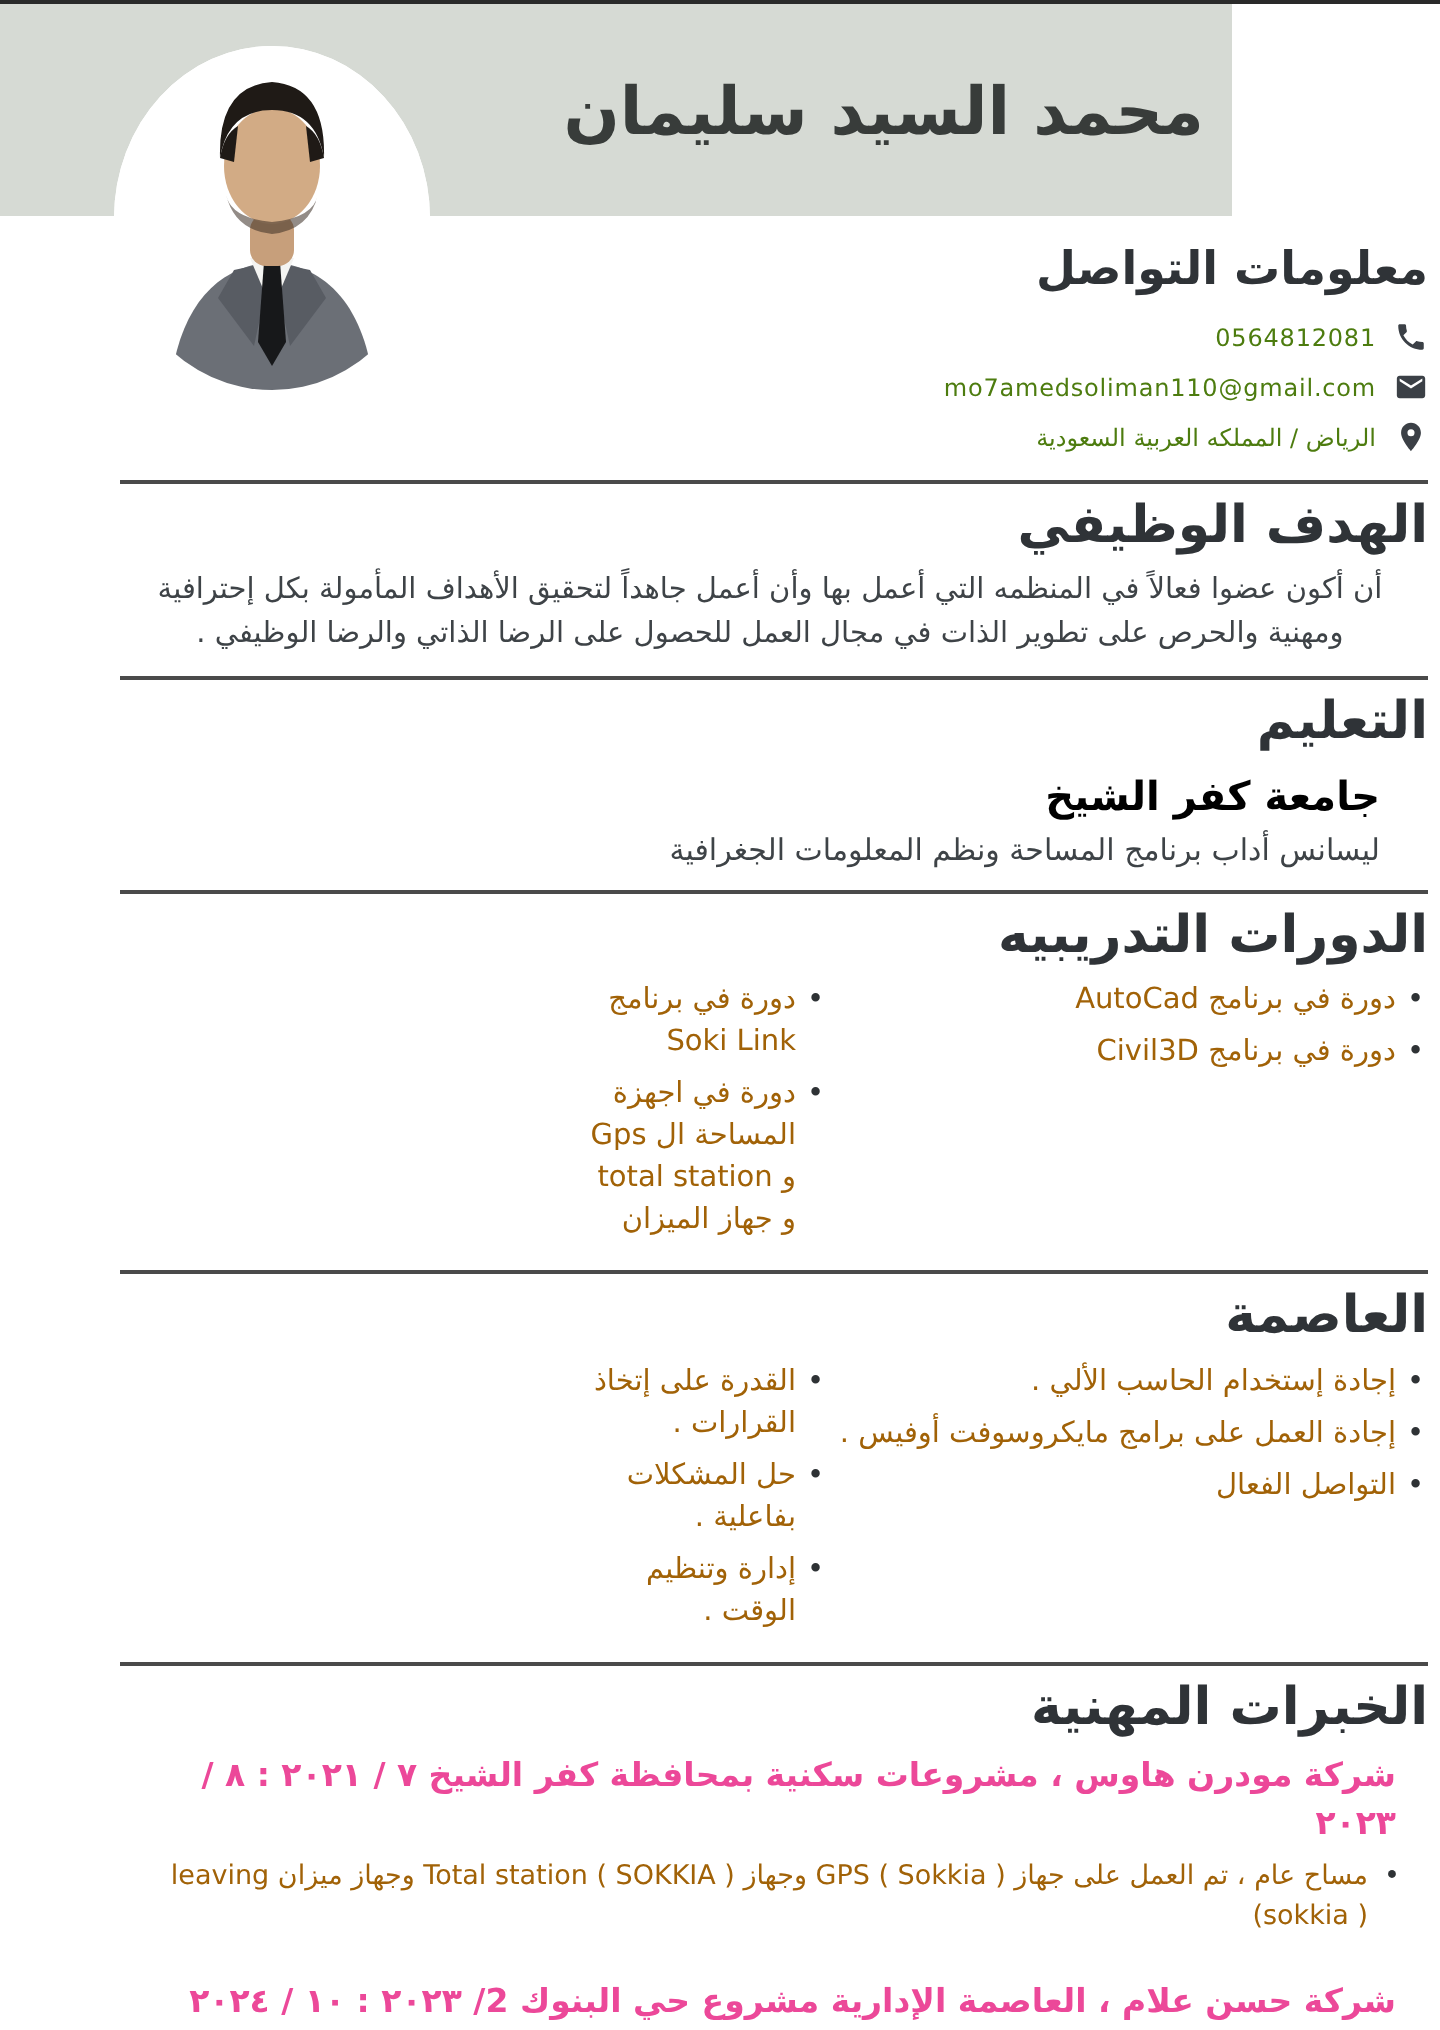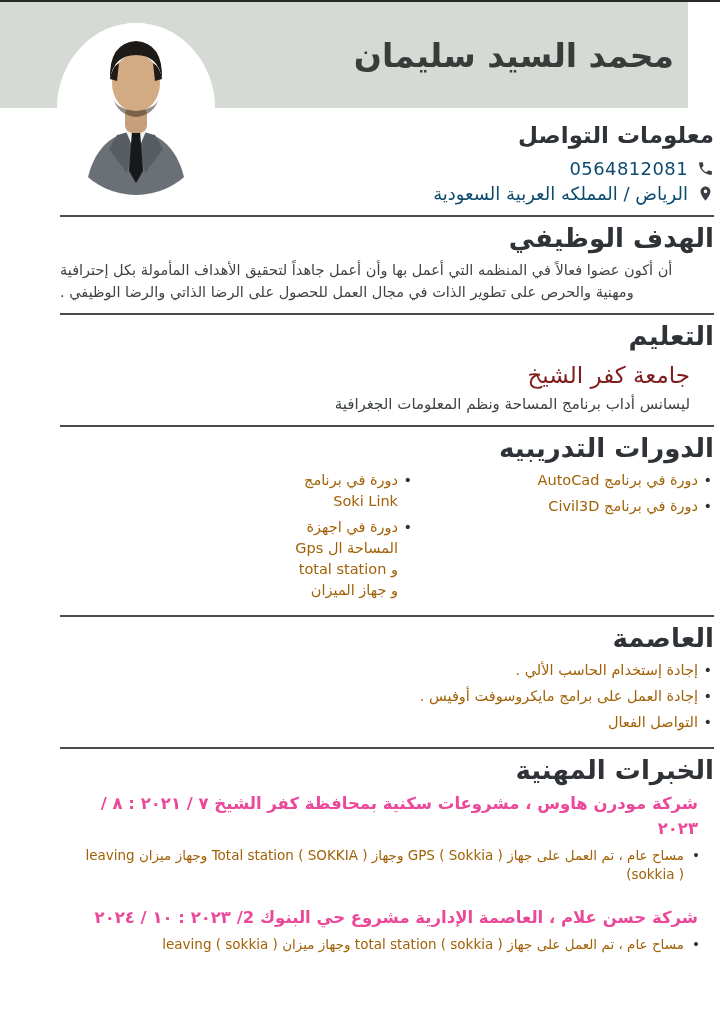--- a/index.html
+++ b/index.html
@@ -5,21 +5,21 @@
   * { margin:0; padding:0; box-sizing:border-box; }
   html,body { background:#ffffff; }
   .page {
     position:relative; width:720px; height:1015px; margin:0 auto;
     background:#ffffff; overflow:hidden; direction:rtl;
     font-family:"DejaVu Sans", sans-serif; color:#3e4347;
     border-top:2px solid #2a2a2a;
   }
   
   .band {
-    position:absolute; top:0; left:0; width:688px; height:106px;
+    position:absolute; top:0; left:0; width:616px; height:106px;
     background:#d6dad4; display:flex; align-items:center;
   }
   .name {
     font-size:33px; font-weight:bold; color:#383c3a;
     padding-right:14px; line-height:1;
   }
   
   .photo {
     position:absolute; top:21px; left:57px; width:158px; height:172px;
     background:#ffffff; border-radius:50%; overflow:hidden; z-index:2;
@@ -32,29 +32,29 @@
   }
   h2.sec-title {
     font-size:26px; font-weight:bold; color:#2f3337; text-align:right;
     line-height:1.35; margin-bottom:4px;
   }
   
   .contact { margin-top:12px; }
   .contact h2 { font-size:23px; margin-bottom:5px; }
   .c-row {
     display:flex; align-items:center; justify-content:flex-start;
-    gap:9px; height:25px; font-size:18px; color:#0c4a6e;
+    gap:9px; height:25px; font-size:12px; color:#4d7c0f;
   }
   .c-row .ltr { direction:ltr; unicode-bidi:isolate; letter-spacing:.4px; }
   .c-icon { width:17px; height:17px; flex:0 0 17px; color:#3b4046; }
   .c-icon svg { width:100%; height:100%; display:block; }
   
-  .objective p { font-size:14.5px; line-height:1.5; text-align:left; padding-right:4px; }
-  
-  .education .school { font-size:23px; font-weight:normal; color:#7f1d1d; padding-right:24px; line-height:1.55; }
+  .objective p { font-size:14.5px; line-height:1.5; text-align:center; padding-right:4px; }
+  
+  .education .school { font-size:20px; font-weight:bold; color:#000000; padding-right:24px; line-height:1.55; }
   .education .degree { font-size:15px; padding-right:24px; line-height:1.5; }
   
   .two-col { display:grid; grid-template-columns:300px 1fr; }
   ul.blist { list-style:none; }
   ul.blist li {
     position:relative; text-align:right; padding-right:16px;
     font-size:14.5px; line-height:1.45; margin-bottom:5px; color:#a16207;
   }
   ul.blist li::before { content:"•"; position:absolute; right:2px; top:0; color:#2e3235; }
   .col-right li { padding-right:28px; }
@@ -104,20 +104,28 @@
         <span class="c-icon">
           <svg viewBox="0 0 24 24" fill="currentColor">
               <path d="M6.62 10.79c1.44 2.83 3.76 5.14 6.59 6.59l2.2-2.2c.27-.27.67-.36 1.02-.24 1.12.37 2.33.57 3.57.57.55 0 1 .45 1 1V20c0 .55-.45 1-1 1-9.39 0-17-7.61-17-17 0-.55.45-1 1-1h3.5c.55 0 1 .45 1 1 0 1.25.2 2.45.57 3.57.11.35.03.74-.25 1.02l-2.2 2.2z"></path>
             </svg>
         </span>
         <span class="ltr">0564812081</span>
       </div>
       <div class="c-row">
         <span class="c-icon">
           <svg viewBox="0 0 24 24" fill="currentColor">
+              <path d="M20 4H4c-1.1 0-1.99.9-1.99 2L2 18c0 1.1.9 2 2 2h16c1.1 0 2-.9 2-2V6c0-1.1-.9-2-2-2zm0 4l-8 5-8-5V6l8 5 8-5v2z"></path>
+            </svg>
+        </span>
+        <span class="ltr">mo7amedsoliman110@gmail.com</span>
+      </div>
+      <div class="c-row">
+        <span class="c-icon">
+          <svg viewBox="0 0 24 24" fill="currentColor">
               <path d="M12 2C8.13 2 5 5.13 5 9c0 5.25 7 13 7 13s7-7.75 7-13c0-3.87-3.13-7-7-7zm0 9.5a2.5 2.5 0 1 1 0-5 2.5 2.5 0 0 1 0 5z"></path>
             </svg>
         </span>
         <span>الرياض / المملكه العربية السعودية</span>
       </div>
     </section>
 
     <hr class="rule">
 
     <section class="objective">
@@ -152,20 +160,25 @@
     <hr class="rule">
 
     <section class="skills">
       <h2 class="sec-title">العاصمة</h2>
       <div class="two-col">
         <ul class="blist col-right">
           <li>إجادة إستخدام الحاسب الألي .</li>
           <li>إجادة العمل على برامج مايكروسوفت أوفيس .</li>
           <li>التواصل الفعال</li>
         </ul>
+        <ul class="blist col-left">
+          <li>القدرة على إتخاذ القرارات .</li>
+          <li>حل المشكلات بفاعلية .</li>
+          <li>إدارة وتنظيم الوقت .</li>
+        </ul>
       </div>
     </section>
 
     <hr class="rule">
 
     <section class="experience">
       <h2 class="sec-title">الخبرات المهنية</h2>
 
       <div class="job">
         <div class="company">شركة مودرن هاوس ، مشروعات سكنية بمحافظة كفر الشيخ  ٧ / ٢٠٢١ : ٨ / ٢٠٢٣</div>

